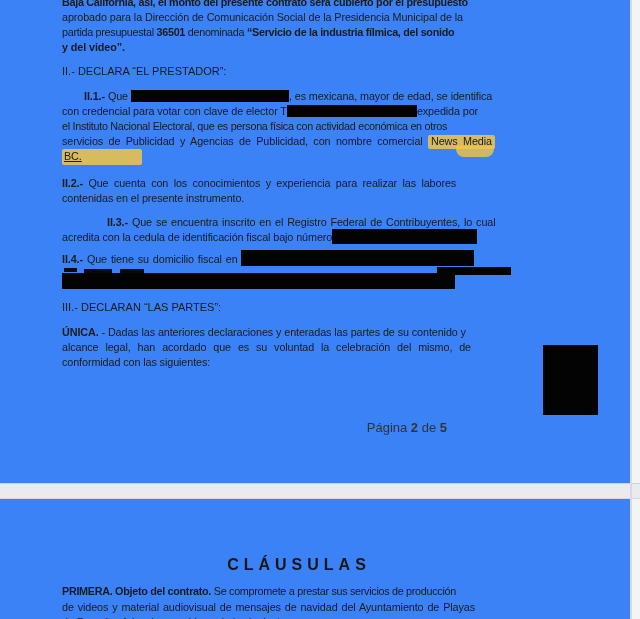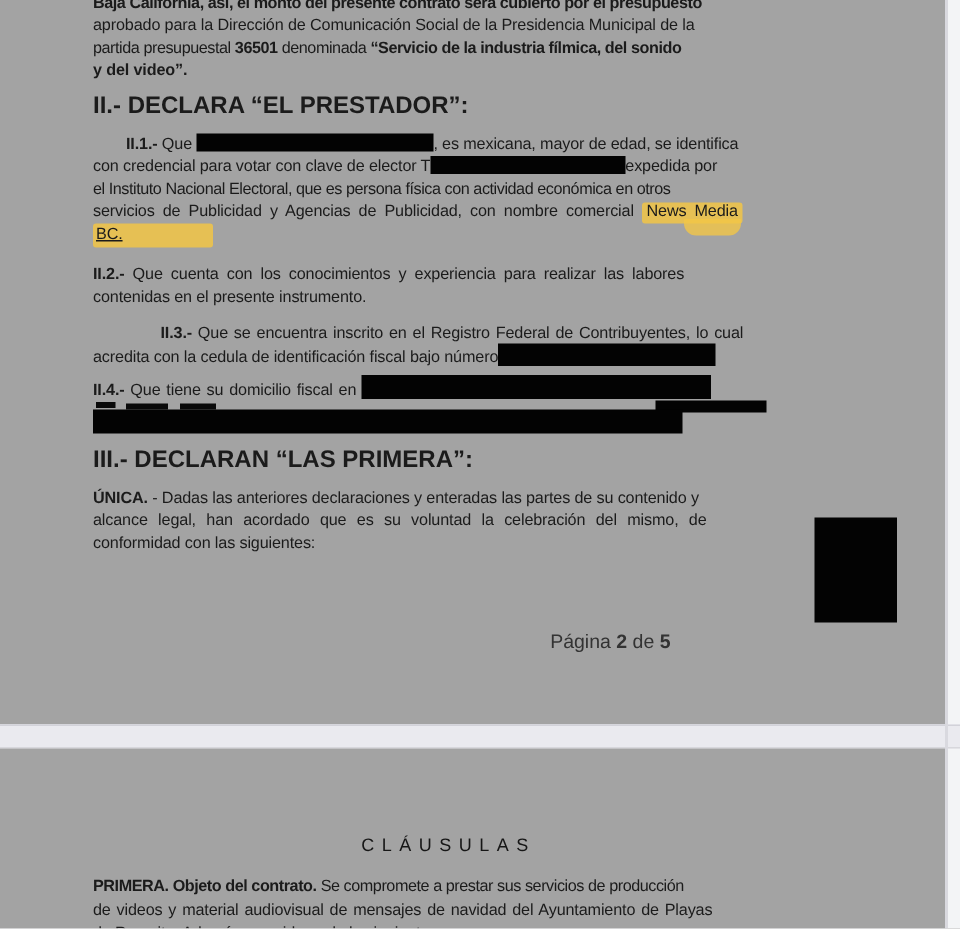--- a/index.html
+++ b/index.html
@@ -2,45 +2,45 @@
 <html><head>
 <meta charset="utf-8">
 <style>
   html,body{margin:0;padding:0;}
   .shot{
     position:relative;width:640px;height:619px;overflow:hidden;
     background:#f3f4f6;
     font-family:"Liberation Sans","DejaVu Sans",sans-serif;
     color:#1b1b1b;
   }
-  .page{position:absolute;left:0;width:630px;background:#a3a3a3;overflow:hidden;}
+  .page{position:absolute;left:0;width:630px;background:#3b82f6;overflow:hidden;}
   .p1{top:0;height:483px;}
   .p2{top:499px;height:120px;}
   .page-inner{position:absolute;inset:0;filter:blur(0.3px);}
   .edge-line{position:absolute;top:0;left:630px;width:2px;height:619px;background:#d9d9df;}
   .page-gap{position:absolute;left:0;top:483px;width:640px;height:16px;background:#eaeaef;
     border-top:1px solid #d2d2d9;border-bottom:1px solid #d7d7dc;box-sizing:border-box;}
   .ln{position:absolute;left:62px;width:452px;font-size:10.8px;line-height:14px;
       letter-spacing:-0.1px;white-space:nowrap;}
   .b{font-weight:bold;}
-  .hd{font-weight:bold;font-size:16px;letter-spacing:0;}
+  .hd{font-weight:normal;font-size:11px;letter-spacing:0;}
   .tight{letter-spacing:-0.3px;}
   .ws1{word-spacing:1px;}.ws2{word-spacing:2.5px;}.ws3{word-spacing:4px;}
   .rbar{display:inline-block;background:#030303;height:12px;vertical-align:-2px;}
   .rbar-tall{height:15px;vertical-align:-3px;}
   .rblock{position:absolute;background:#030303;}
   .hl{background:rgba(242,198,70,0.85);padding:0 3px 2px 3px;border-radius:2px;}
   .hl-block{display:inline-block;background:rgba(242,198,70,0.85);width:80px;height:16px;
     border-radius:2px;padding-left:2px;box-sizing:border-box;text-decoration:underline;}
   .hl-smudge{position:absolute;background:rgba(242,198,70,0.8);border-radius:0 0 8px 8px;}
   .frag{position:absolute;background:#0a0a0a;}
   .footer{position:absolute;left:61px;top:420px;width:386px;text-align:right;
     font-size:13px;color:#333;letter-spacing:0;}
   .clausulas{position:absolute;left:62px;top:57px;width:474px;text-align:center;
-    font-weight:normal;font-size:12px;letter-spacing:5px;color:#161616;}
+    font-weight:bold;font-size:16px;letter-spacing:5px;color:#161616;}
 </style>
 </head>
 <body>
 
 <div class="shot">
 
   <div class="page p1">
     <div class="page-inner">
 
       <div class="ln tight" style="top:-5px;font-weight:600;">
@@ -94,21 +94,21 @@
       <div class="ln ws1" style="top:250px;">
         <span class="b">II.4.- </span><span>Que tiene su domicilio fiscal en </span><span class="rbar rbar-tall" style="width:233px;height:16px;"></span>
       </div>
       <div class="rblock" style="left:437px;top:267px;width:74px;height:8px;"></div>
       <div class="frag" style="left:64px;top:268px;width:13px;height:4px;"></div>
       <div class="frag" style="left:84px;top:269px;width:28px;height:4px;"></div>
       <div class="frag" style="left:120px;top:269px;width:24px;height:4px;"></div>
       <div class="rblock" style="left:62px;top:273px;width:393px;height:16px;"></div>
 
       <div class="ln hd" style="top:300px;">
-        <span>III.- DECLARAN “LAS PRIMERA”:</span>
+        <span>III.- DECLARAN “LAS PARTES”:</span>
       </div>
 
       <div class="ln" style="top:325px;">
         <span class="b">ÚNICA.</span><span> - Dadas las anteriores declaraciones y enteradas las partes de su contenido y</span>
       </div>
       <div class="ln ws3" style="top:340px;">
         <span>alcance legal, han acordado que es su voluntad la celebración del mismo, de</span>
       </div>
       <div class="ln" style="top:355px;">
         <span>conformidad con las siguientes:</span>

